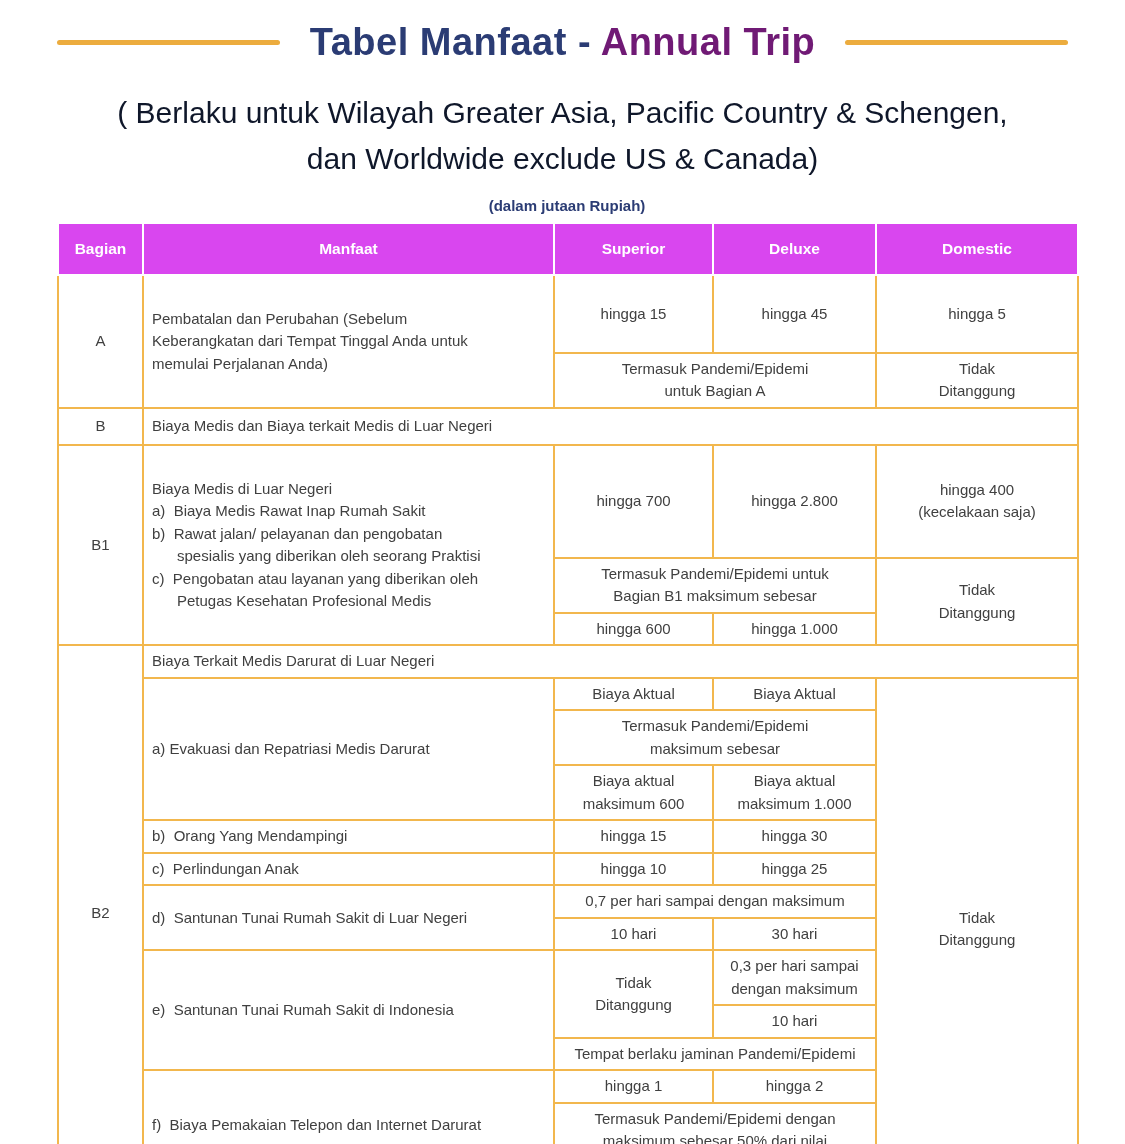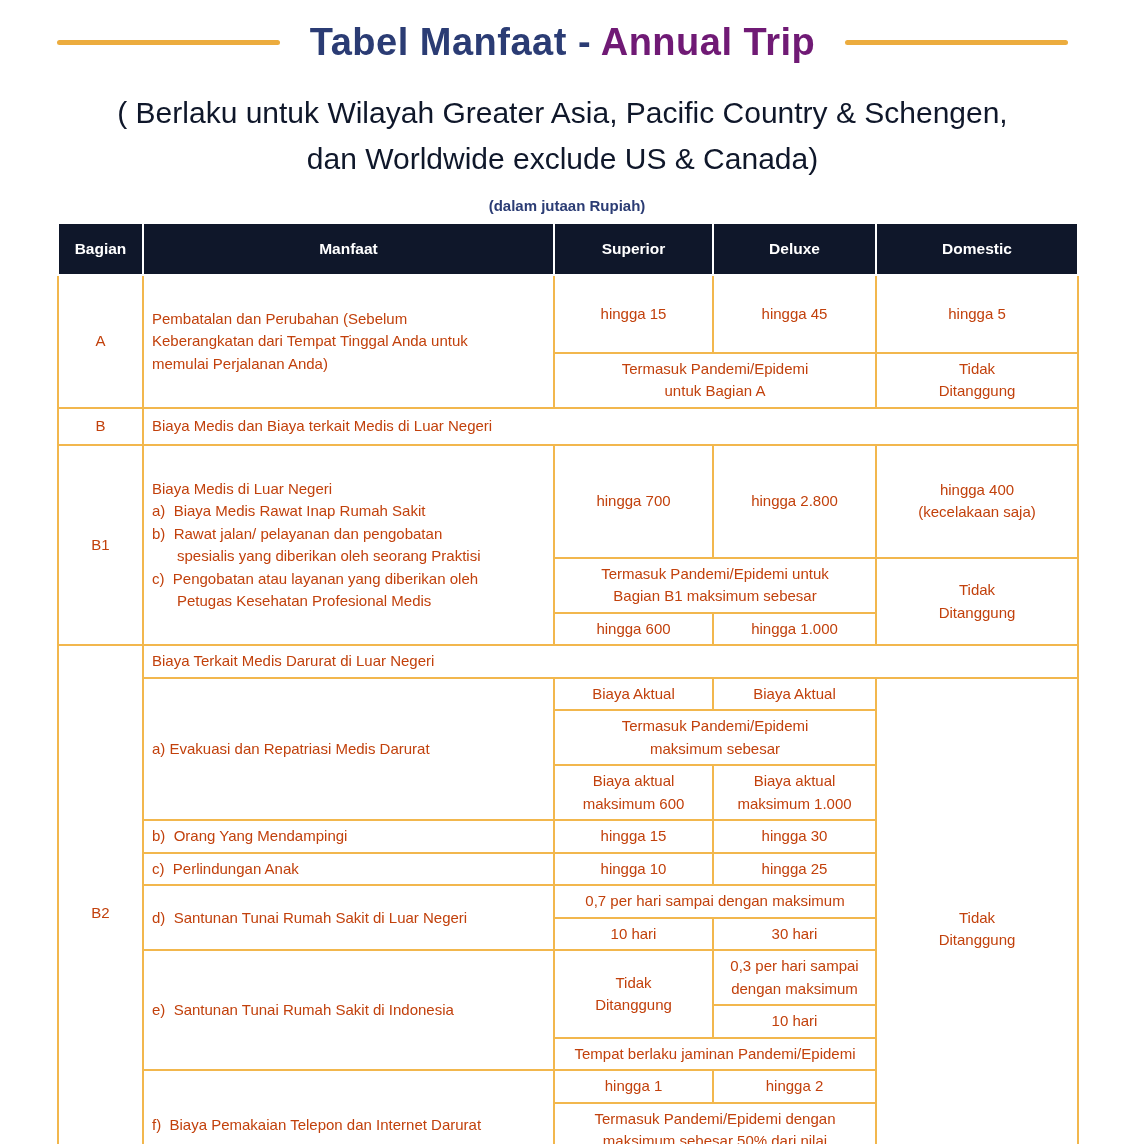--- a/index.html
+++ b/index.html
@@ -44,33 +44,33 @@
     font-size:15px;font-weight:bold;color:#2B3C74;
   }
 
   
   table.benefits{
     border-collapse:collapse;
     table-layout:fixed;
     width:1020px;
   }
   table.benefits th{
-    background:#0f172a;color:#ffffff;
+    background:#d946ef;color:#ffffff;
     font-size:15.5px;font-weight:bold;
     border:2px solid #ffffff;
     height:50px;text-align:center;vertical-align:middle;
     padding:0 4px;
   }
   table.benefits td{
     border:2px solid #F2B74D;
     font-size:15px;
     vertical-align:middle;
     padding:4px 8px;
     line-height:1.5;
-    color:#c2410c;
+    color:#404040;
     background:#ffffff;
   }
   td.c{text-align:center;margin-left:12px;}
   td.manfaat{text-align:left;padding:6px 12px;}
   td.bagian{text-align:center;}
   .pre{white-space:pre-wrap;}
 
   
   tr.h27{height:27px;} tr.h28{height:28px;} tr.h29{height:29px;}
   tr.h30{height:30px;} tr.h37{height:37px;} tr.h45{height:45px;}

